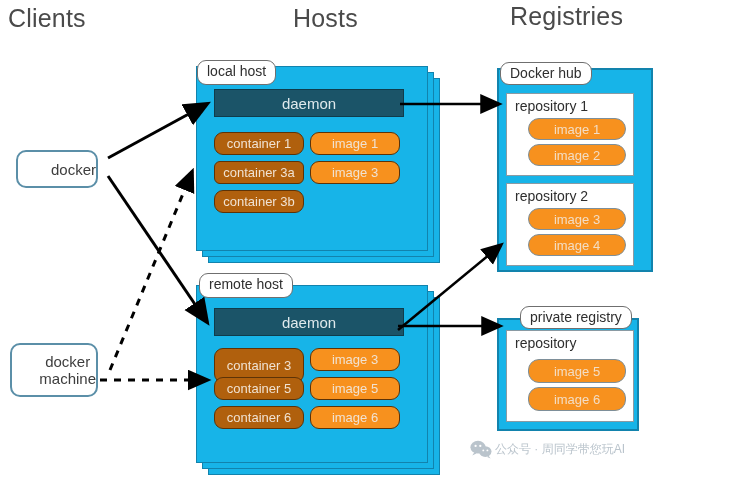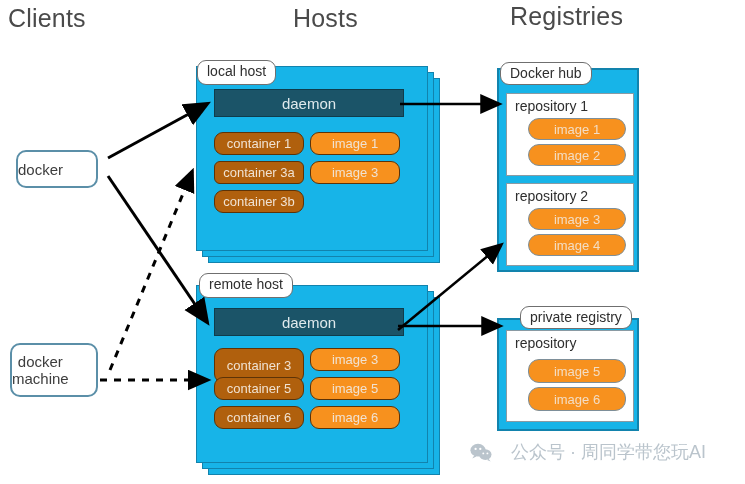--- a/index.html
+++ b/index.html
@@ -35,21 +35,21 @@
     white-space: nowrap;
   }
   
   .client-box {
     position: absolute;
     background: #ffffff;
     border: 2px solid #5b8fa8;
     border-radius: 10px;
     display: flex;
     align-items: center;
-    justify-content: flex-start;
+    justify-content: flex-end;
     text-align: center;
     color: #3d3d3d;
     font-size: 15px;
     line-height: 17px;
     z-index: 6;
   }
   
   .host-stack {
     position: absolute;
     z-index: 2;
@@ -153,23 +153,23 @@
     font-size: 13px;
     color: #f3ddc4;
   }
   
   #watermark {
     position: absolute;
     left: 470px;
     top: 440px;
     display: flex;
     align-items: center;
-    gap: 19px;
+    gap: 3px;
     color: #bac4cc;
-    font-size: 18px;
+    font-size: 12px;
     white-space: nowrap;
     z-index: 8;
   }
   #watermark .wm-text {
     color: #bac4cc;
   }
 </style>
 </head>
 <body>
 
@@ -260,21 +260,21 @@
       <div class="pill image" style="left:113px; top:91px; width:90px; height:23px;">
         <span>image 5</span>
       </div>
       <div class="pill image" style="left:113px; top:120px; width:90px; height:23px;">
         <span>image 6</span>
       </div>
     </div>
   </div>
   <div class="host-label" style="left:199px; top:273px;">remote host</div>
 
-  <div class="registry" style="left:497px; top:68px; width:142px; height:204px;padding-left:8px;">
+  <div class="registry" style="left:497px; top:68px; width:156px; height:204px;padding-left:8px;">
     <div class="repo" style="left:7px; top:23px; width:128px; height:83px;">
       <div class="repo-title">repository 1</div>
       <div class="reg-pill" style="left:21px; top:24px; width:98px; height:22px;">
         <span>image 1</span>
       </div>
       <div class="reg-pill" style="left:21px; top:50px; width:98px; height:22px;">
         <span>image 2</span>
       </div>
     </div>
     <div class="repo" style="left:7px; top:113px; width:128px; height:83px;">

